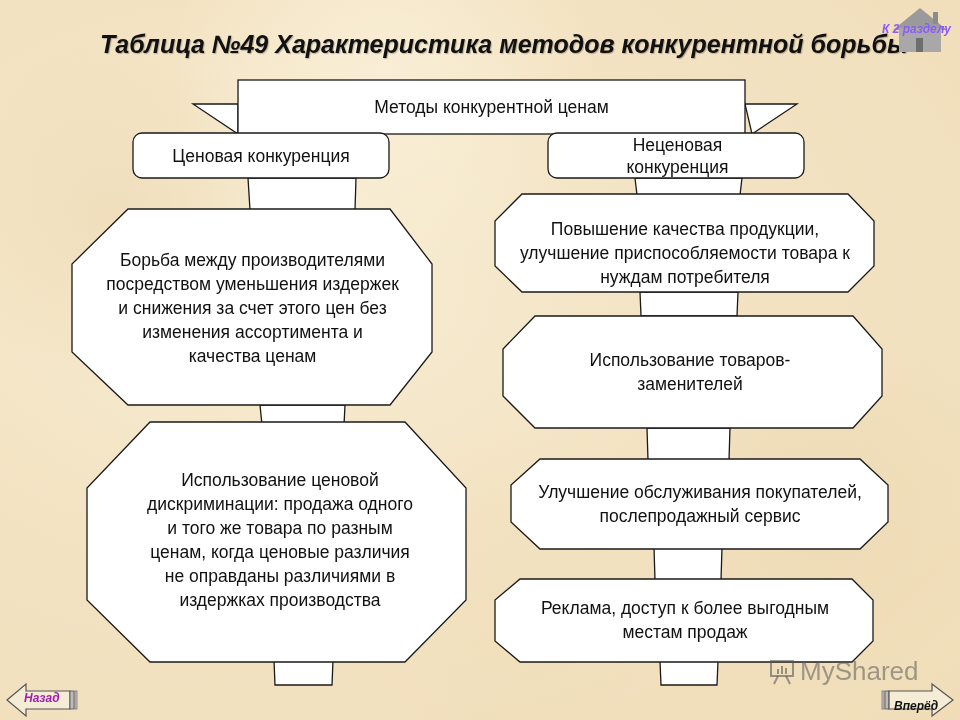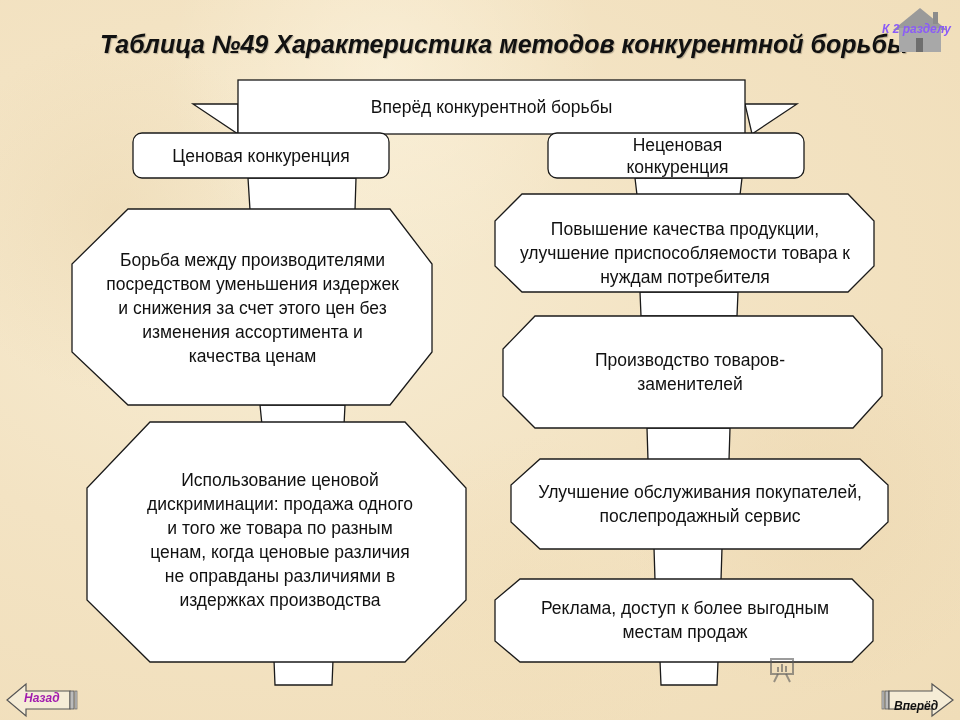--- a/index.html
+++ b/index.html
@@ -85,41 +85,42 @@
 <div class="title">Таблица №49 Характеристика методов конкурентной борьбы</div>
 
 <svg class="home" viewBox="0 0 70 48">
   <polygon points="35,2 62,24 8,24" fill="#9a9a9a"></polygon>
   <rect x="14" y="22" width="42" height="24" fill="#a8a8a8"></rect>
   <rect x="31" y="32" width="7" height="14" fill="#6e6e6e"></rect>
   <rect x="48" y="6" width="5" height="12" fill="#8c8c8c"></rect>
 </svg>
 <div class="home-label">К 2 разделу</div>
 
-<div class="txt" style="left:238px; top:80px; width:507px; height:54px;">Вперёд конкурентной борьбы</div>
+<div class="txt" style="left:238px; top:80px; width:507px; height:54px;">Методы конкурентной ценам</div>
 <div class="txt" style="left:133px; top:133px; width:256px; height:45px;">Ценовая конкуренция</div>
 <div class="txt" style="left:590px; top:133px; width:175px; height:45px; line-height:22px;">Неценовая конкуренция</div>
 
 <div class="txt" style="left:105px; top:215px; width:295px; height:185px;">Борьба между производителями посредством уменьшения издержек и снижения за счет этого цен без изменения ассортимента и качества ценам</div>
 <div class="txt" style="left:140px; top:440px; width:280px; height:200px;">Использование ценовой дискриминации: продажа одного и того же товара по разным ценам, когда ценовые различия не оправданы различиями в издержках производства</div>
 
 <div class="txt" style="left:505px; top:196px; width:360px; height:113px;">Повышение качества продукции, улучшение приспособляемости товара к нуждам потребителя</div>
-<div class="txt" style="left:560px; top:316px; width:260px; height:112px;">Производство товаров-заменителей</div>
+<div class="txt" style="left:560px; top:316px; width:260px; height:112px;">Использование товаров-заменителей</div>
 <div class="txt" style="left:530px; top:460px; width:340px; height:88px;">Улучшение обслуживания покупателей, послепродажный сервис</div>
 <div class="txt" style="left:530px; top:580px; width:310px; height:80px;">Реклама, доступ к более выгодным местам продаж</div>
 
 <div class="watermark">
   <svg class="wm-icon" viewBox="0 0 28 28">
     <rect x="3" y="3" width="22" height="15" fill="none" stroke="rgba(90,90,90,0.6)" stroke-width="2"></rect>
     <rect x="9" y="11" width="2" height="5" fill="rgba(90,90,90,0.6)"></rect>
     <rect x="13" y="8" width="2" height="8" fill="rgba(90,90,90,0.6)"></rect>
     <rect x="17" y="10" width="2" height="6" fill="rgba(90,90,90,0.6)"></rect>
     <line x1="10" y1="18" x2="6" y2="26" stroke="rgba(90,90,90,0.6)" stroke-width="2"></line>
     <line x1="18" y1="18" x2="22" y2="26" stroke="rgba(90,90,90,0.6)" stroke-width="2"></line>
   </svg>
+  <span>MyShared</span>
 </div>
 
 <svg class="nav-back" viewBox="0 0 75 36">
   <polygon points="3,18 22,2 22,9 66,9 66,27 22,27 22,34" fill="#f5ecd6" stroke="#555" stroke-width="1.2"></polygon>
   <rect x="66" y="9" width="4" height="18" fill="#bbb" stroke="#555" stroke-width="0.8"></rect>
   <rect x="71" y="9" width="2" height="18" fill="#ccc" stroke="#555" stroke-width="0.6"></rect>
 </svg>
 <div class="nav-back-label">Назад</div>
 
 <svg class="nav-fwd" viewBox="0 0 76 36">

